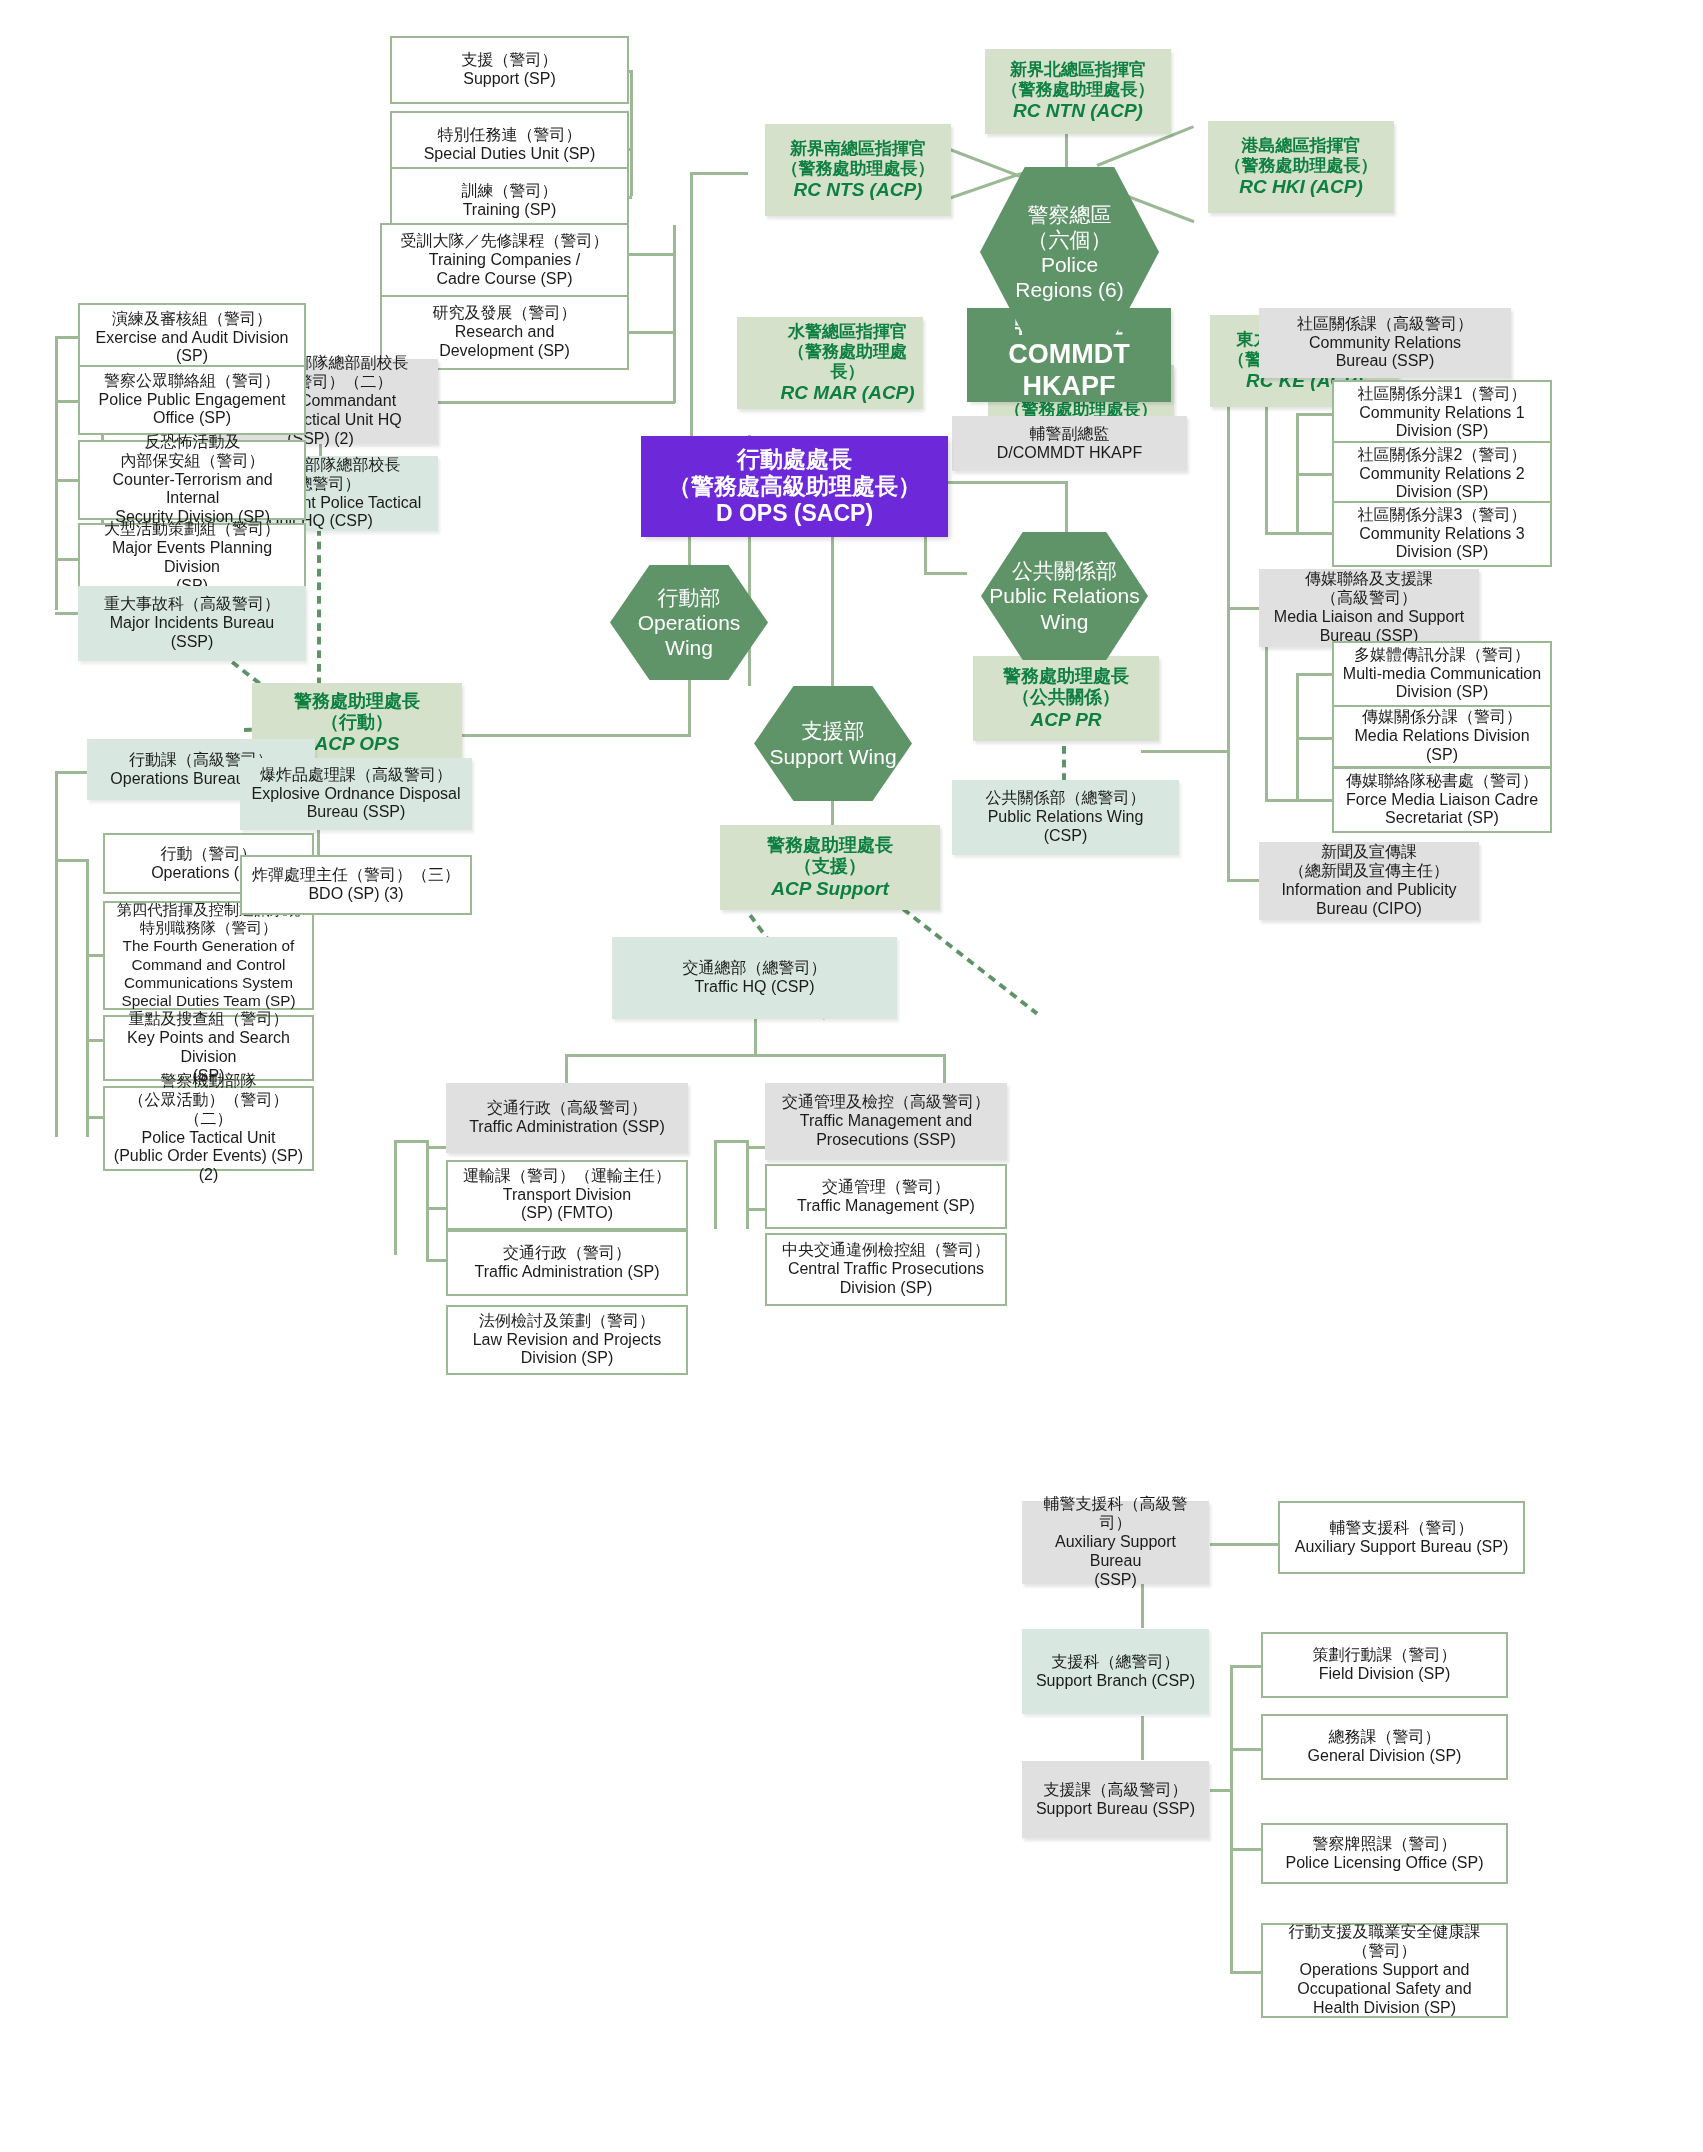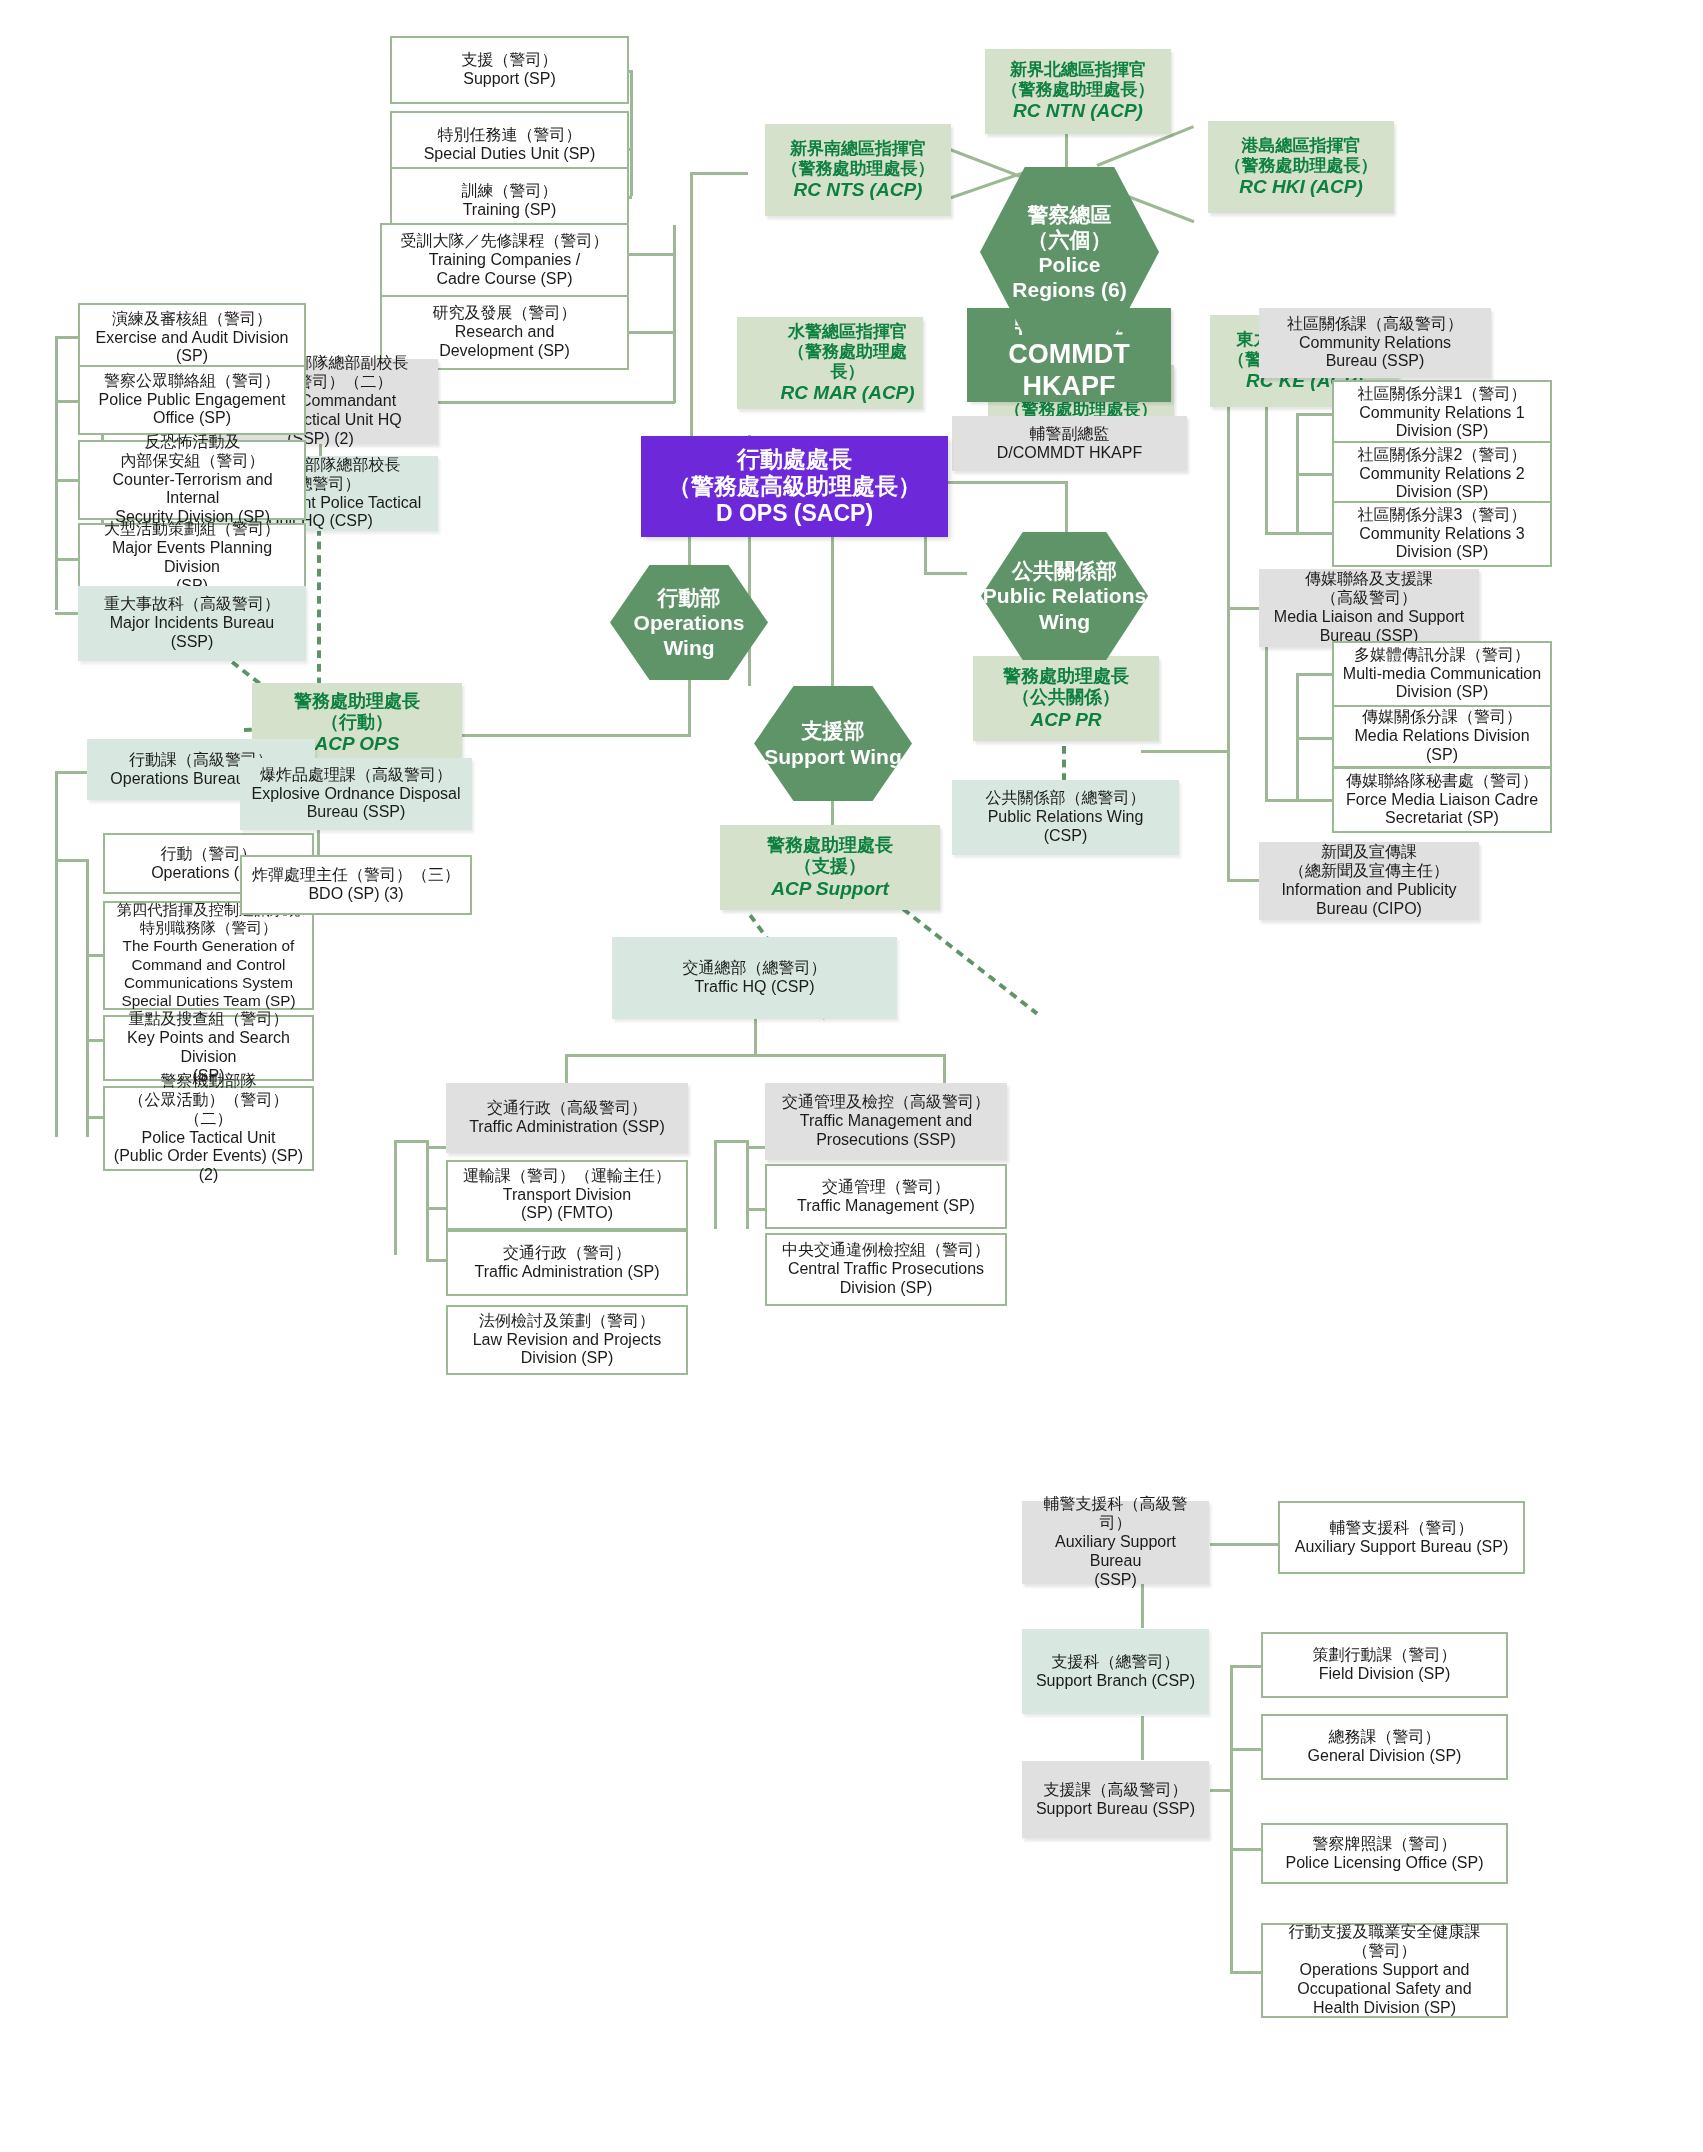--- a/index.html
+++ b/index.html
@@ -84,21 +84,21 @@
   
   .hex {
     position: absolute;
     display: flex;
     flex-direction: column;
     align-items: center;
     justify-content: center;
     text-align: center;
     background: #5f9468;
     color: #ffffff;
-    font-weight: bold;
+    font-weight: normal;
     line-height: 1.2;
     clip-path: polygon(25% 0%, 75% 0%, 100% 50%, 75% 100%, 25% 100%, 0% 50%);
     z-index: 6;
     font-size: 21px;
   }
 
   
   .ln {
     position: absolute;
     background: #9cb894;
@@ -446,21 +446,21 @@
     <span class="en">Public Relations Wing</span>
     <span class="en">(CSP)</span>
   </div>
 
   <div class="node n-sage" style="left:720px; top:825px; width:220px; height:85px;">
     <span class="zh">警務處助理處長</span>
     <span class="zh">（支援）</span>
     <span class="en">ACP Support</span>
   </div>
 
-  <div class="node n-grey" style="left:1259px; top:308px; width:232px; height:70px;">
+  <div class="node n-grey" style="left:1259px; top:308px; width:252px; height:70px;">
     <span class="zh">社區關係課（高級警司）</span>
     <span class="en">Community Relations</span>
     <span class="en">Bureau (SSP)</span>
   </div>
   <div class="node n-white" style="left:1332px; top:380px; width:220px; height:66px;">
     <span class="zh">社區關係分課1（警司）</span>
     <span class="en">Community Relations 1</span>
     <span class="en">Division (SP)</span>
   </div>
   <div class="node n-white" style="left:1332px; top:441px; width:220px; height:66px;">

